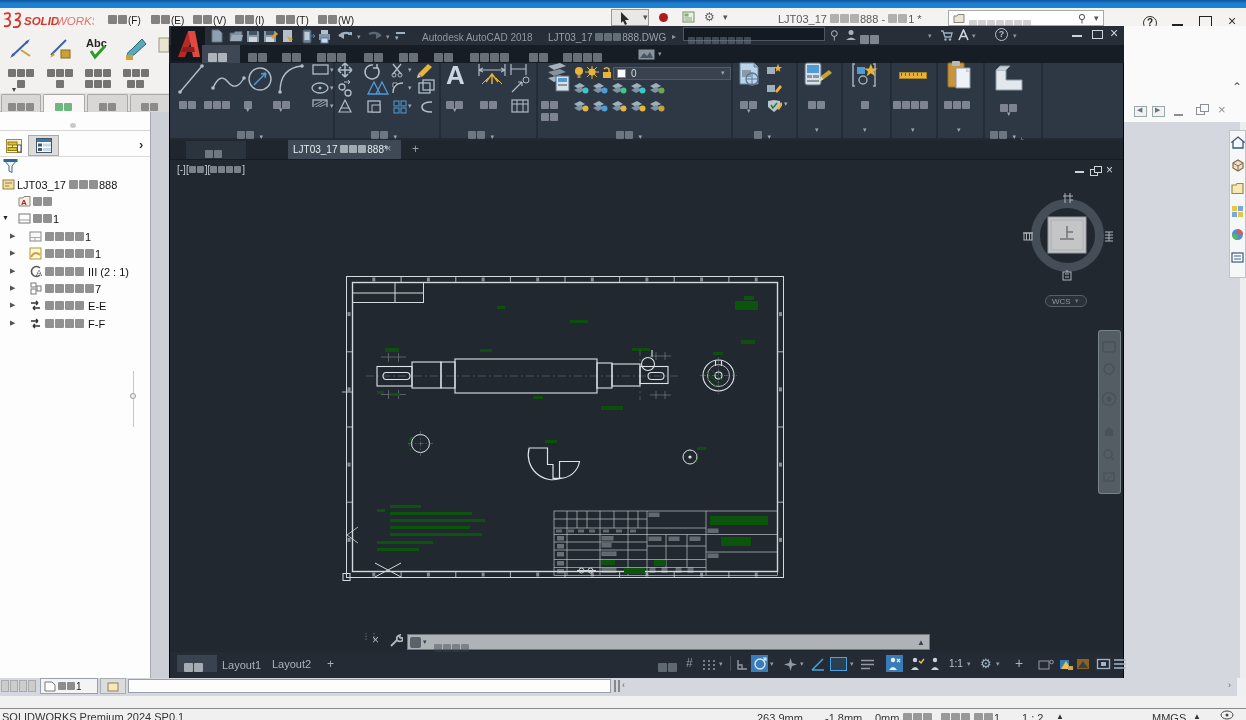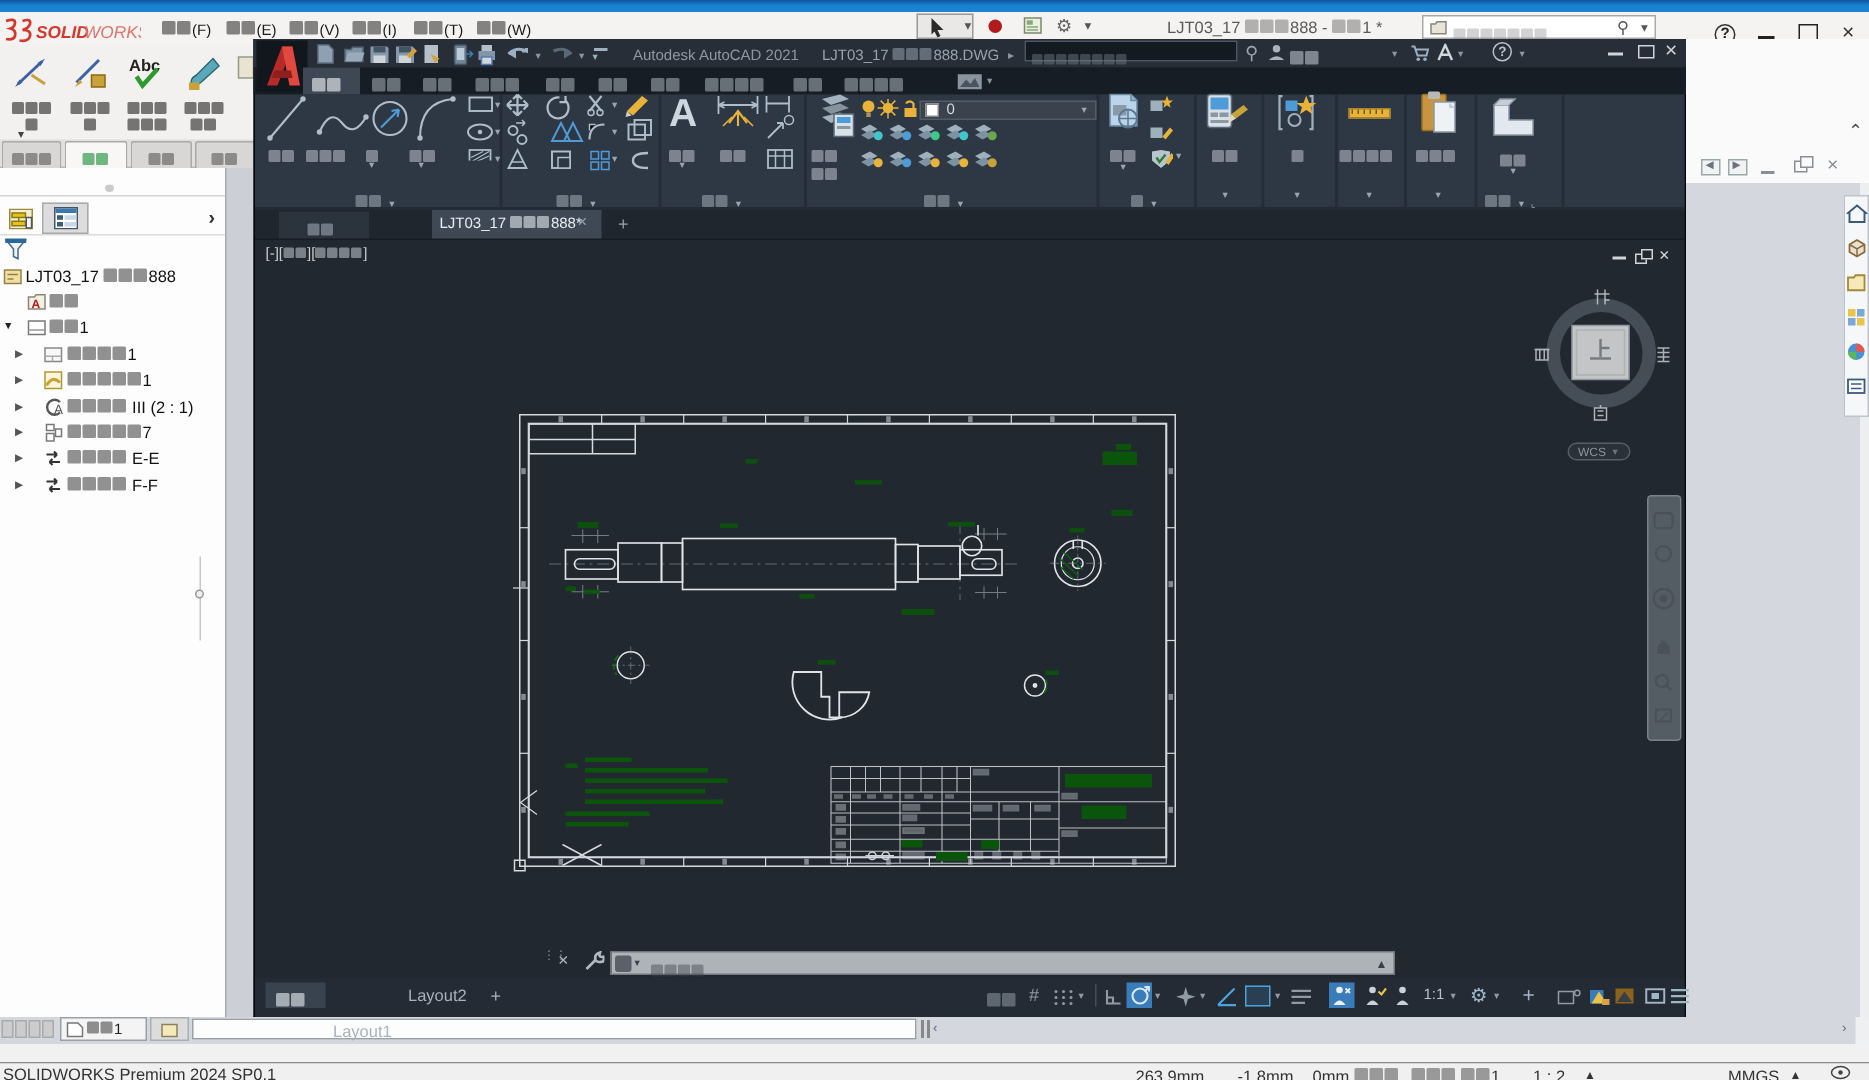--- a/index.html
+++ b/index.html
@@ -294,21 +294,21 @@
       <path d="M1 6 L6 3 L6 9 Z" fill="#9db0c2"></path>
     </svg>
 <div class="t" style="left:357px;top:33px;font-size:7px;color:#8a96a2">▾</div>
 <svg class="abs" style="left:367px;top:30px" width="15" height="12">
       <path d="M14 6 Q9 1 2 4" stroke="#5a6774" stroke-width="2" fill="none"></path>
       <path d="M14 6 L9 3 L9 9 Z" fill="#5a6774"></path>
     </svg>
 <div class="t" style="left:386px;top:33px;font-size:7px;color:#8a96a2">▾</div>
 <div class="abs" style="left:396px;top:32px;width:9px;height:2px;background:#9db0c2"></div>
 <div class="t" style="left:395px;top:34px;font-size:7px;color:#9db0c2">▾</div>
-<div class="t" style="left:422px;top:32px;font-size:10px;color:#8d98a2">Autodesk AutoCAD 2021</div>
+<div class="t" style="left:422px;top:32px;font-size:10px;color:#8d98a2">Autodesk AutoCAD 2018</div>
 <div class="t" style="left:548px;top:32px;font-size:10px;color:#98a3ad">LJT03_17 <i style="display:inline-block;width:8px;height:8px;background:#98a3ad;opacity:0.5399999999999999;border-radius:1px;margin-right:1px;vertical-align:0px"></i><i style="display:inline-block;width:8px;height:8px;background:#98a3ad;opacity:0.5399999999999999;border-radius:1px;margin-right:1px;vertical-align:0px"></i><i style="display:inline-block;width:8px;height:8px;background:#98a3ad;opacity:0.5399999999999999;border-radius:1px;margin-right:1px;vertical-align:0px"></i>888.DWG</div>
 <div class="t" style="left:672px;top:32px;font-size:8px;color:#8a96a2">▸</div>
 <div class="abs" style="left:683px;top:27px;width:142px;height:14px;background:#141a21;border:1px solid #4e5864"></div>
 <div class="t" style="left:688px;top:30px;font-style:italic"><i style="display:inline-block;width:7px;height:7px;background:#76818d;opacity:0.43999999999999995;border-radius:1px;margin-right:1px;vertical-align:0px"></i><i style="display:inline-block;width:7px;height:7px;background:#76818d;opacity:0.43999999999999995;border-radius:1px;margin-right:1px;vertical-align:0px"></i><i style="display:inline-block;width:7px;height:7px;background:#76818d;opacity:0.43999999999999995;border-radius:1px;margin-right:1px;vertical-align:0px"></i><i style="display:inline-block;width:7px;height:7px;background:#76818d;opacity:0.43999999999999995;border-radius:1px;margin-right:1px;vertical-align:0px"></i><i style="display:inline-block;width:7px;height:7px;background:#76818d;opacity:0.43999999999999995;border-radius:1px;margin-right:1px;vertical-align:0px"></i><i style="display:inline-block;width:7px;height:7px;background:#76818d;opacity:0.43999999999999995;border-radius:1px;margin-right:1px;vertical-align:0px"></i><i style="display:inline-block;width:7px;height:7px;background:#76818d;opacity:0.43999999999999995;border-radius:1px;margin-right:1px;vertical-align:0px"></i><i style="display:inline-block;width:7px;height:7px;background:#76818d;opacity:0.43999999999999995;border-radius:1px;margin-right:1px;vertical-align:0px"></i></div>
 <div class="t" style="left:830px;top:28px;font-size:12px;color:#9aa5af;transform:scaleX(-1)">⚲</div>
 <svg class="abs" style="left:845px;top:29px" width="12" height="12">
       <circle cx="6" cy="3.5" r="2.5" fill="#a8b2bc"></circle>
       <path d="M1 11 Q6 6 11 11 Z" fill="#a8b2bc"></path>
     </svg>
 <div class="t" style="left:860px;top:30px"><i style="display:inline-block;width:9px;height:9px;background:#c2cad2;opacity:0.5599999999999999;border-radius:1px;margin-right:1px;vertical-align:0px"></i><i style="display:inline-block;width:9px;height:9px;background:#c2cad2;opacity:0.5599999999999999;border-radius:1px;margin-right:1px;vertical-align:0px"></i></div>
@@ -872,21 +872,21 @@
       <path d="M3 12 L9 6 M9 6 Q8 2 12 1 Q11 4 13 4 Q16 3 14 7 Q10 8 9 6" stroke="#b0b8c0" stroke-width="1.8" fill="none"></path>
     </svg>
 <div class="abs" style="left:407px;top:634px;width:523px;height:16px;background:#aeb3b8;border:1px solid #70767c"></div>
 <div class="abs" style="left:410px;top:637px;width:11px;height:11px;background:#5a6168;border-radius:2px"></div>
 <div class="t" style="left:423px;top:638px;font-size:7px;color:#3a4046">▾</div>
 <div class="t" style="left:434px;top:638px;font-style:italic"><i style="display:inline-block;width:8px;height:8px;background:#3f454b;opacity:0.43999999999999995;border-radius:1px;margin-right:1px;vertical-align:0px"></i><i style="display:inline-block;width:8px;height:8px;background:#3f454b;opacity:0.43999999999999995;border-radius:1px;margin-right:1px;vertical-align:0px"></i><i style="display:inline-block;width:8px;height:8px;background:#3f454b;opacity:0.43999999999999995;border-radius:1px;margin-right:1px;vertical-align:0px"></i><i style="display:inline-block;width:8px;height:8px;background:#3f454b;opacity:0.43999999999999995;border-radius:1px;margin-right:1px;vertical-align:0px"></i></div>
 <div class="t" style="left:917px;top:638px;font-size:8px;color:#3a4046">▲</div>
 <div class="abs" style="left:170px;top:652px;width:953px;height:26px;background:#242b34"></div>
 <div class="abs" style="left:177px;top:655px;width:40px;height:17px;background:#39434f"></div>
 <div class="t" style="left:184px;top:658px"><i style="display:inline-block;width:9px;height:9px;background:#e6ebf0;opacity:0.62;border-radius:1px;margin-right:1px;vertical-align:0px"></i><i style="display:inline-block;width:9px;height:9px;background:#e6ebf0;opacity:0.62;border-radius:1px;margin-right:1px;vertical-align:0px"></i></div>
-<div class="t" style="left:222px;top:682px;font-size:11px;color:#a8b2bc">Layout1</div>
+<div class="t" style="left:222px;top:659px;font-size:11px;color:#a8b2bc">Layout1</div>
 <div class="t" style="left:272px;top:658px;font-size:11px;color:#a8b2bc">Layout2</div>
 <div class="t" style="left:327px;top:657px;font-size:12px;color:#a8b2bc">+</div>
 <div class="t" style="left:658px;top:658px"><i style="display:inline-block;width:9px;height:9px;background:#9aa4ae;opacity:0.5;border-radius:1px;margin-right:1px;vertical-align:0px"></i><i style="display:inline-block;width:9px;height:9px;background:#9aa4ae;opacity:0.5;border-radius:1px;margin-right:1px;vertical-align:0px"></i></div>
 <div class="t" style="left:686px;top:656px;font-size:12px;color:#8f9aa5">#</div>
 <svg class="abs" style="left:702px;top:659px" width="14" height="11">
       <g fill="#8f9aa5">
         <circle cx="2" cy="2" r="1"></circle>
         <circle cx="7" cy="2" r="1"></circle>
         <circle cx="12" cy="2" r="1"></circle>
         <circle cx="2" cy="6" r="1"></circle>

